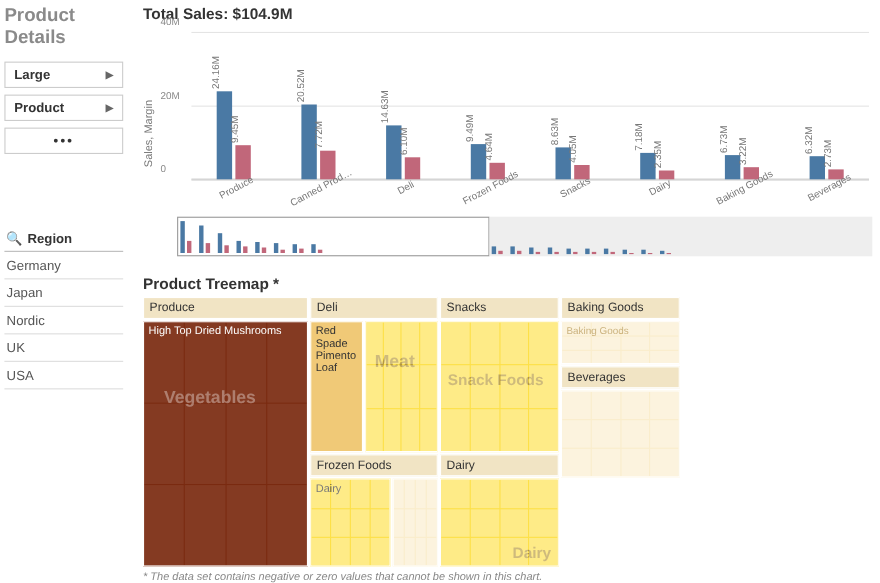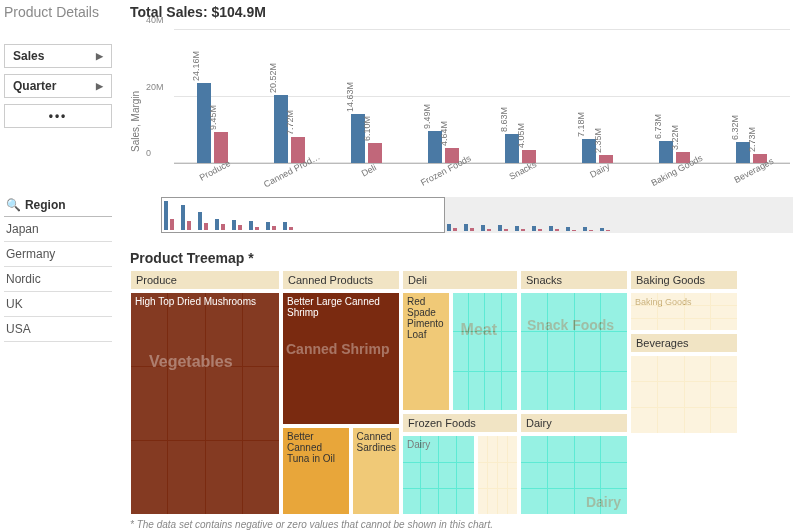--- a/index.html
+++ b/index.html
@@ -1,19 +1,19 @@
 <!DOCTYPE html>
 <html><head>
 <meta charset="utf-8">
 <style>
   * { box-sizing: border-box; margin: 0; padding: 0; }
   body { font-family: Arial, Helvetica, sans-serif; font-size: 12px; color: #555; background: #fff; width: 800px; height: 530px; overflow: hidden; }
   .page { display: flex; height: 100%; }
   .left-col { width: 118px; padding: 4px 6px 0 4px; display: flex; flex-direction: column; }
-  .title { font-size: 14px; color: #8a8a8a; margin-bottom: 24px; font-weight: 400; }
+  .title { font-size: 17px; color: #8a8a8a; margin-bottom: 12px; font-weight: 700; }
   .filter-box { border: 1px solid #ccc; background: #fff; padding: 5px 8px; margin-bottom: 6px; display: flex; align-items: center; justify-content: space-between; font-size: 12px; color: #333; cursor: pointer; font-weight: 600; height: 24px; }
   .filter-box .chev { font-size: 9px; color: #666; }
   .filter-box.more { justify-content: center; font-weight: 700; letter-spacing: 2px; }
   .region-block { margin-top: 60px; }
   .region-head { display: flex; align-items: center; gap: 4px; border-bottom: 1px solid #bbb; padding: 4px 2px; font-weight: 600; color: #333; }
   .region-head .mag { font-size: 12px; color: #888; }
   .region-item { border-bottom: 1px solid #ddd; padding: 5px 2px; font-size: 12px; color: #555; cursor: pointer; }
   .right-col { flex: 1; padding: 4px 6px 0 12px; display: flex; flex-direction: column; }
   .total-sales { font-size: 14px; font-weight: 700; color: #333; margin-bottom: 2px; }
   
@@ -42,55 +42,55 @@
   .tm-title { font-size: 14px; font-weight: 700; color: #333; margin: 4px 0 4px 0; }
   .treemap { flex: 1; display: flex; gap: 2px; min-height: 190px; }
   .tm-col { display: flex; flex-direction: column; gap: 2px; }
   .tm-head { background: #f1e4c4; color: #333; font-size: 11px; padding: 3px 5px; font-weight: 400; border: 1px solid #fff; }
   .tm-body { flex: 1; display: flex; flex-direction: column; gap: 2px; }
   .tm-row { display: flex; gap: 2px; flex: 1; }
   .cell { position: relative; border: 1px solid #fff; font-size: 10px; color: #333; padding: 3px 4px; overflow: hidden; }
   .cell.dark { background: #7a2a10; color: #fff; }
   .cell.warm { background: #e8a63a; }
   .cell.mid  { background: #f0c977; }
-  .cell.lite { background: #5eead4; }
+  .cell.lite { background: #fde047; }
   .cell.pale { background: #faedcc; }
   .biglabel { position: absolute; font-size: 16px; font-weight: 700; color: rgba(120,90,40,0.55); pointer-events: none; }
   .biglabel.white { color: rgba(255,255,255,0.35); }
   .footnote { font-size: 10px; font-style: italic; color: #888; margin-top: 4px; }
   .grid-cells { position:absolute; inset:0; display:grid; grid-template-columns:repeat(4,1fr); grid-template-rows:repeat(3,1fr); gap:1px; }
   .grid-cells div { background: rgba(255,255,255,0.08); }
   .grid-cells.lite div { background: rgba(255,255,255,0.35); }
 </style>
 </head>
 <body>
 
 <div class="page">
 
   <div class="left-col">
     <div class="title">Product Details</div>
     <div class="filter-box">
-      <span>Sales</span>
+      <span>Large</span>
       <span class="chev">▶</span>
     </div>
     <div class="filter-box">
-      <span>Quarter</span>
+      <span>Product</span>
       <span class="chev">▶</span>
     </div>
     <div class="filter-box more">
       <span>•••</span>
     </div>
 
     <div class="region-block">
       <div class="region-head">
         <span class="mag">🔍</span>
         <span>Region</span>
       </div>
+      <div class="region-item">Germany</div>
       <div class="region-item">Japan</div>
-      <div class="region-item">Germany</div>
       <div class="region-item">Nordic</div>
       <div class="region-item">UK</div>
       <div class="region-item">USA</div>
     </div>
   </div>
 
   <div class="right-col">
     <div class="total-sales">
       <span>Total Sales: </span><span>$104.9M</span>
     </div>
@@ -268,35 +268,20 @@
                   <div></div>
                   <div></div>
                   <div></div>
                   <div></div>
                 </div>
             </div>
           </div>
         </div>
       </div>
 
-      <div class="tm-col" style="width:118px">
-        <div class="tm-head">Canned Products</div>
-        <div class="tm-body">
-          <div class="tm-row" style="flex:3">
-            <div class="cell dark" style="flex:1">
-              <span>Better Large Canned Shrimp</span>
-              <div class="biglabel white" style="left:3px; top:48px; font-size:14px">Canned Shrimp</div>
-            </div>
-          </div>
-          <div class="tm-row" style="flex:2">
-            <div class="cell warm" style="flex:3">Better Canned Tuna in Oil</div>
-            <div class="cell mid" style="flex:2">Canned Sardines</div>
-          </div>
-        </div>
-      </div>
 
       <div class="tm-col" style="width:116px">
         <div class="tm-head">Deli</div>
         <div class="tm-row" style="flex:3">
           <div class="cell mid" style="flex:2">Red Spade Pimento Loaf</div>
           <div class="cell lite" style="flex:3; position:relative">
             <div class="biglabel" style="left:8px; top:28px">Meat</div>
             <div class="grid-cells lite">
                 <div></div>
                 <div></div>
@@ -348,21 +333,21 @@
                 <div></div>
               </div>
           </div>
         </div>
       </div>
 
       <div class="tm-col" style="width:108px">
         <div class="tm-head">Snacks</div>
         <div class="tm-row" style="flex:3">
           <div class="cell lite" style="flex:1; position:relative">
-            <div class="biglabel" style="left:6px; top:24px; font-size:14px">Snack Foods</div>
+            <div class="biglabel" style="left:6px; top:44px; font-size:14px">Snack Foods</div>
             <div class="grid-cells lite">
                 <div></div>
                 <div></div>
                 <div></div>
                 <div></div>
                 <div></div>
                 <div></div>
                 <div></div>
                 <div></div>
                 <div></div>

